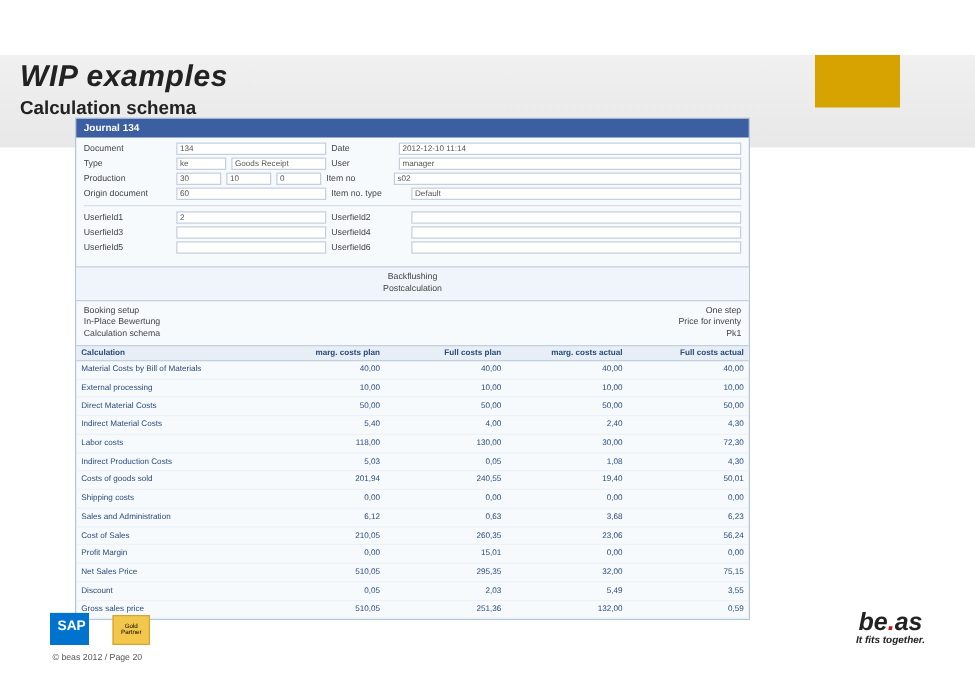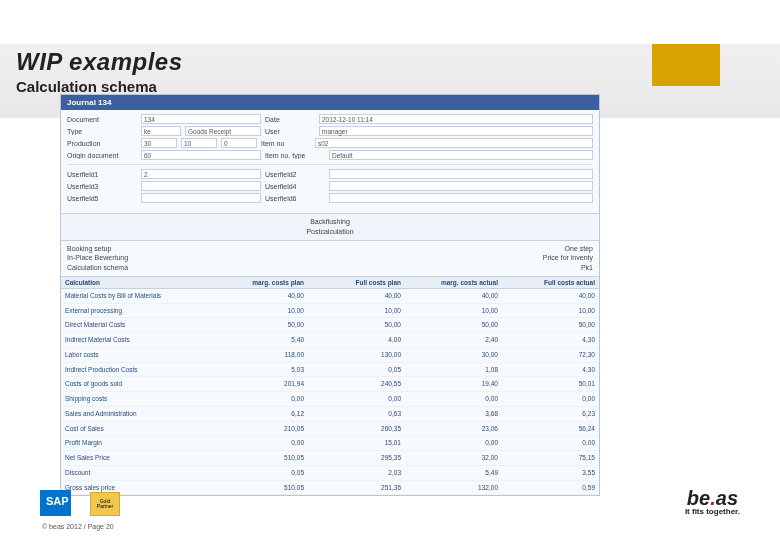--- a/index.html
+++ b/index.html
@@ -28,21 +28,21 @@
   .cB, .cC, .cD, .cE { flex: 1; padding: 2px 4px; text-align: right; }
   .tr { display: flex; font-size: 6.5px; color: #2a4b7c; line-height: 1.5; border-bottom: 1px solid #eef2f7; }
   .footer { position: absolute; bottom: 8px; left: 40px; right: 40px; height: 52px; }
   .sap-logo { position: absolute; bottom: 16px; left: 0; width: 48px; height: 26px; background: linear-gradient(to right, #0073cf 65%, transparent 65%); clip-path: polygon(0 0, 100% 0, 78% 100%, 0 100%); }
   .sap-logo::after { content: "SAP"; position: absolute; top: 5px; left: 6px; color: #fff; font-weight: bold; font-size: 11px; }
   .gold-tag { position: absolute; bottom: 16px; left: 50px; width: 30px; height: 24px; background: #f3c74c; border: 1px solid #d5a52f; font-size: 5px; color: #000; display: flex; align-items: center; justify-content: center; text-align: center; line-height: 1.1; }
   .copyright { position: absolute; bottom: 2px; left: 2px; font-size: 7px; color: #555; }
   .beas-logo { position: absolute; bottom: 16px; right: 0; text-align: center; }
   .beas-logo .brand { font-size: 20px; font-weight: 900; font-style: italic; color: #222; line-height: 0.9; }
   .beas-logo .brand .red { color: #c01818; }
-  .beas-logo .tag { font-size: 8px; font-weight: bold; color: #222; }
+  .beas-logo .tag { font-size: 8px; font-weight: bold; font-style: italic; color: #222; }
 </style>
 </head>
 <body>
 
 <div class="header-band">
   <div class="header-gray"></div>
   <div class="header-gold"></div>
   <div class="header-title">WIP examples</div>
   <div class="header-sub">Calculation schema</div>
 </div>

